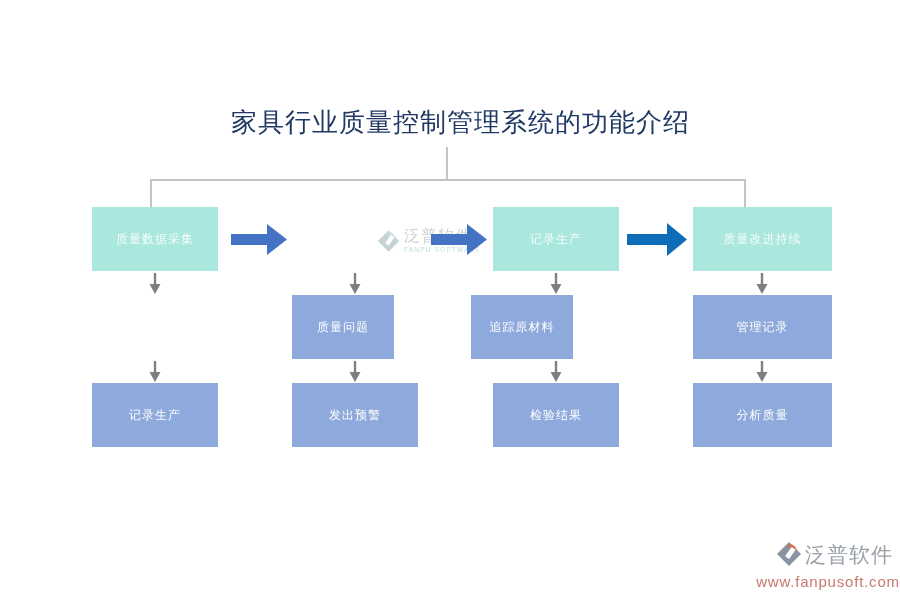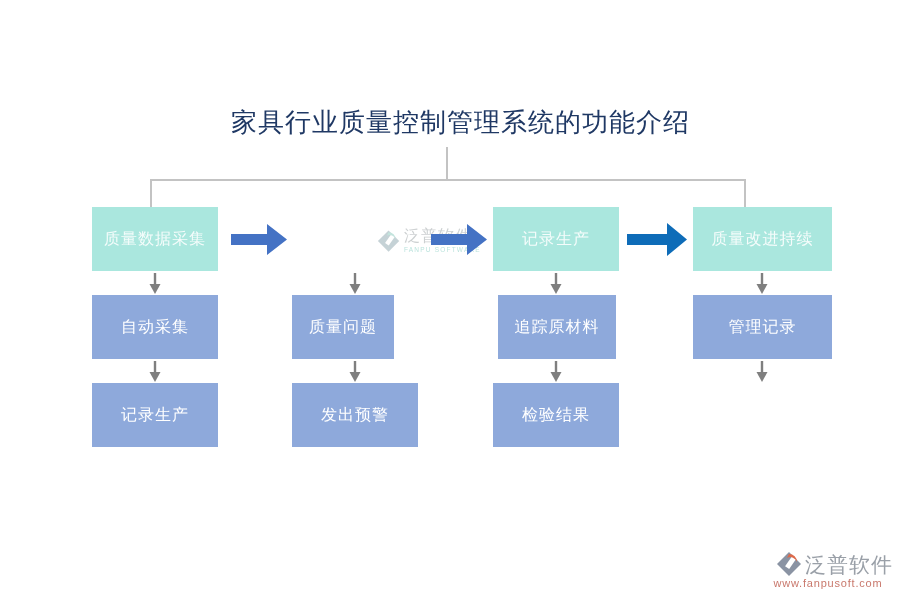--- a/index.html
+++ b/index.html
@@ -10,66 +10,66 @@
   .title{
     position:absolute;left:0;right:0;top:105px;text-align:center;
     font-family:"DejaVu Serif","Liberation Serif",serif;
     font-size:26px;color:var(--title-text);letter-spacing:1px;padding-left:21px;
   }
   .line{position:absolute;background:var(--connector);}
   .line.h{height:2px;}
   .line.v{width:2px;}
   .box{
     position:absolute;height:64px;display:flex;align-items:center;justify-content:center;
-    font-size:16px;letter-spacing:1px;color:var(--box-text);
+    font-size:12px;letter-spacing:1px;color:var(--box-text);
   }
   .box.header{background:var(--teal-box);color:rgba(255,255,255,0.88);top:207px;}
   .box.step{background:var(--blue-box);}
   .arrow-right{position:absolute;}
   .arrow-down{position:absolute;}
   .wm-center{
     position:absolute;left:377px;top:228px;display:flex;align-items:flex-start;gap:3px;
     opacity:0.62;pointer-events:none;
   }
   .wm-center .wm-text{display:flex;flex-direction:column;line-height:1;}
   .wm-center .wm-brand{font-size:16px;color:#aeb4b6;letter-spacing:1px;}
   .wm-center .wm-sub{font-size:6.5px;color:#8ed1c6;letter-spacing:1.2px;margin-top:3px;}
   .wm-footer{
     position:absolute;right:7px;bottom:11px;width:130px;
     display:flex;flex-direction:column;align-items:flex-end;line-height:1;
   }
   .wm-footer .wm-row{display:flex;align-items:center;gap:2px;}
   .wm-footer .wm-brand{font-size:21px;color:var(--wm-gray);letter-spacing:1px;font-weight:500;}
-  .wm-footer .wm-url{font-size:11px;color:var(--wm-url);letter-spacing:0.8px;margin-top:0;align-self:center;}
+  .wm-footer .wm-url{font-size:15px;color:var(--wm-url);letter-spacing:0.8px;margin-top:6px;align-self:center;}
 </style>
 </head>
 <body>
 
 <div class="canvas">
 
   <div class="title">家具行业质量控制管理系统的功能介绍</div>
 
   <div class="line v" style="left:446px;top:147px;height:32px"></div>
   <div class="line h" style="left:150px;top:179px;width:596px"></div>
   <div class="line v" style="left:150px;top:179px;height:28px"></div>
   <div class="line v" style="left:744px;top:179px;height:28px"></div>
 
   <div class="box header" style="left:92px;width:126px">质量数据采集</div>
-  <div class="box step" style="left:92px;top:295px;width:126px">自动采集</div>
   <div class="box step" style="left:92px;top:383px;width:126px">记录生产</div>
 
   <div class="box step" style="left:292px;top:295px;width:102px">质量问题</div>
   <div class="box step" style="left:292px;top:383px;width:126px">发出预警</div>
 
   <div class="box header" style="left:493px;width:126px">记录生产</div>
-  <div class="box step" style="left:498px;top:295px;width:118px">追踪原材料</div>
+  <div class="box step" style="left:471px;top:295px;width:102px">追踪原材料</div>
   <div class="box step" style="left:493px;top:383px;width:126px">检验结果</div>
 
   <div class="box header" style="left:693px;width:139px">质量改进持续</div>
   <div class="box step" style="left:693px;top:295px;width:139px">管理记录</div>
+  <div class="box step" style="left:693px;top:383px;width:139px">分析质量</div>
 
   <div class="wm-center">
     <svg width="24" height="27" viewBox="0 0 27 27">
       <polygon points="13,1 25,13 13,25 1,13" style="fill:#a3b7bd"></polygon>
       <rect x="11" y="-3" width="5" height="20" transform="rotate(35 13 13)" style="fill:#ffffff"></rect>
       <path d="M13 3 a8 8 0 0 1 8 8 a7 7 0 0 0 -10 -4 z" style="fill:#9fd4c9"></path>
     </svg>
     <div class="wm-text">
       <span class="wm-brand">泛普软件</span>
       <span class="wm-sub">FANPU SOFTWARE</span>

